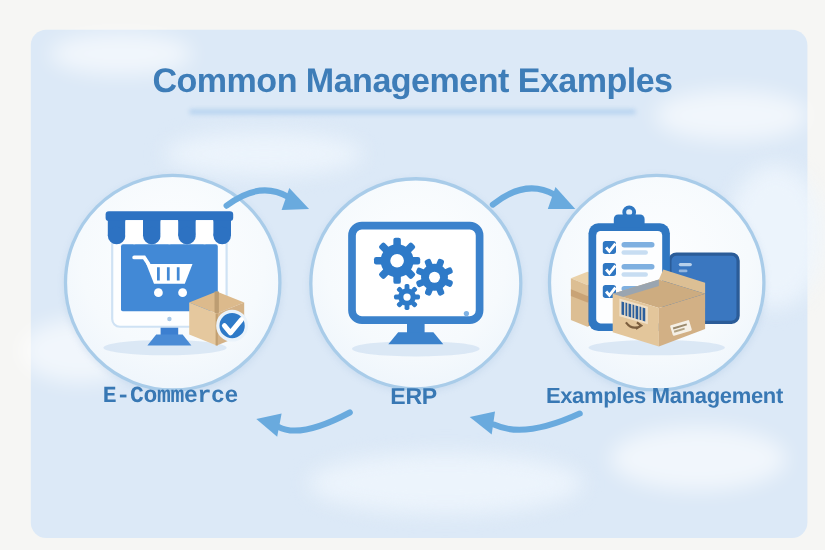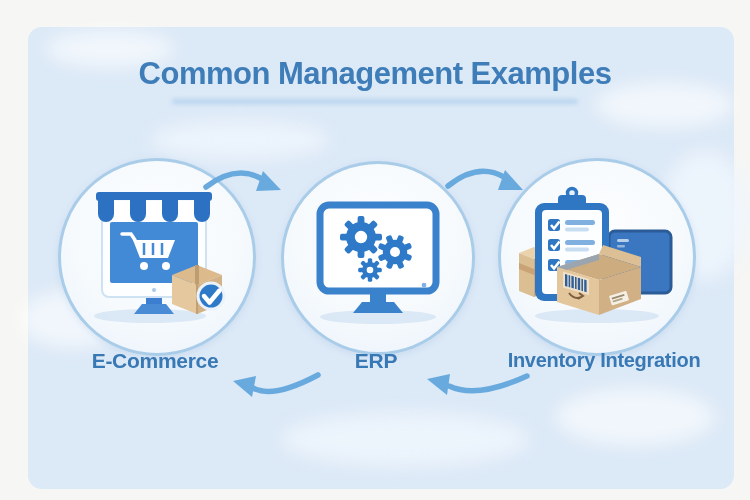--- a/index.html
+++ b/index.html
@@ -31,21 +31,21 @@
     position:absolute;border-radius:50%;
     border:3px solid #a9cce9;
     background:radial-gradient(circle at 50% 38%, #fdfeff 0%, #f6fafd 55%, #e9f2fb 100%);
     box-shadow:0 2px 6px rgba(150,185,220,0.25);
   }
   .node-circle svg{position:absolute;left:50%;top:50%;transform:translate(-50%,-52%);}
   .node-label{
     position:absolute;top:349px;width:240px;text-align:center;
     font-size:21px;font-weight:bold;color:#3878b4;letter-spacing:-0.3px;
   }
-  #label-ecommerce{left:35px;}
+  #label-ecommerce{left:35px;font-family:Liberation Mono, monospace;}
   #label-erp{left:256px;}
   #label-inventory{left:474px;width:260px;font-size:20px;}
   .arrows{position:absolute;left:0;top:0;width:750px;height:500px;pointer-events:none;}
 </style>
 </head>
 <body>
 
 <div class="panel"></div>
 
 <div class="cloud" style="left:45px;top:30px;width:130px;height:38px;"></div>
@@ -231,21 +231,21 @@
         <rect x="2" y="2.5" width="13" height="1.8" fill="#9b8a6d"></rect>
         <rect x="2" y="5.6" width="10" height="1.8" fill="#b3a485"></rect>
       </g>
       <path d="M56,114 q6,8 14,3 l-4,-3 m4,3 l-5,3" stroke="#7b5e3e" stroke-width="2" fill="none"></path>
     </g>
   </svg>
 </div>
 
 <div class="node-label" id="label-ecommerce">E-Commerce</div>
 <div class="node-label" id="label-erp">ERP</div>
-<div class="node-label" id="label-inventory">Inventory Integration</div>
+<div class="node-label" id="label-inventory">Examples Management</div>
 
 <svg class="arrows">
   <g fill="#69aade" stroke="#69aade">
     <path d="M206,187 Q236,164 262,179" stroke-width="5.5" fill="none" stroke-linecap="round"></path>
     <polygon points="281,190 263,171 256,191" stroke="none"></polygon>
   </g>
   <g fill="#69aade" stroke="#69aade">
     <path d="M448,186 Q478,162 504,177" stroke-width="5.5" fill="none" stroke-linecap="round"></path>
     <polygon points="523,190 505,170 498,190" stroke="none"></polygon>
   </g>

